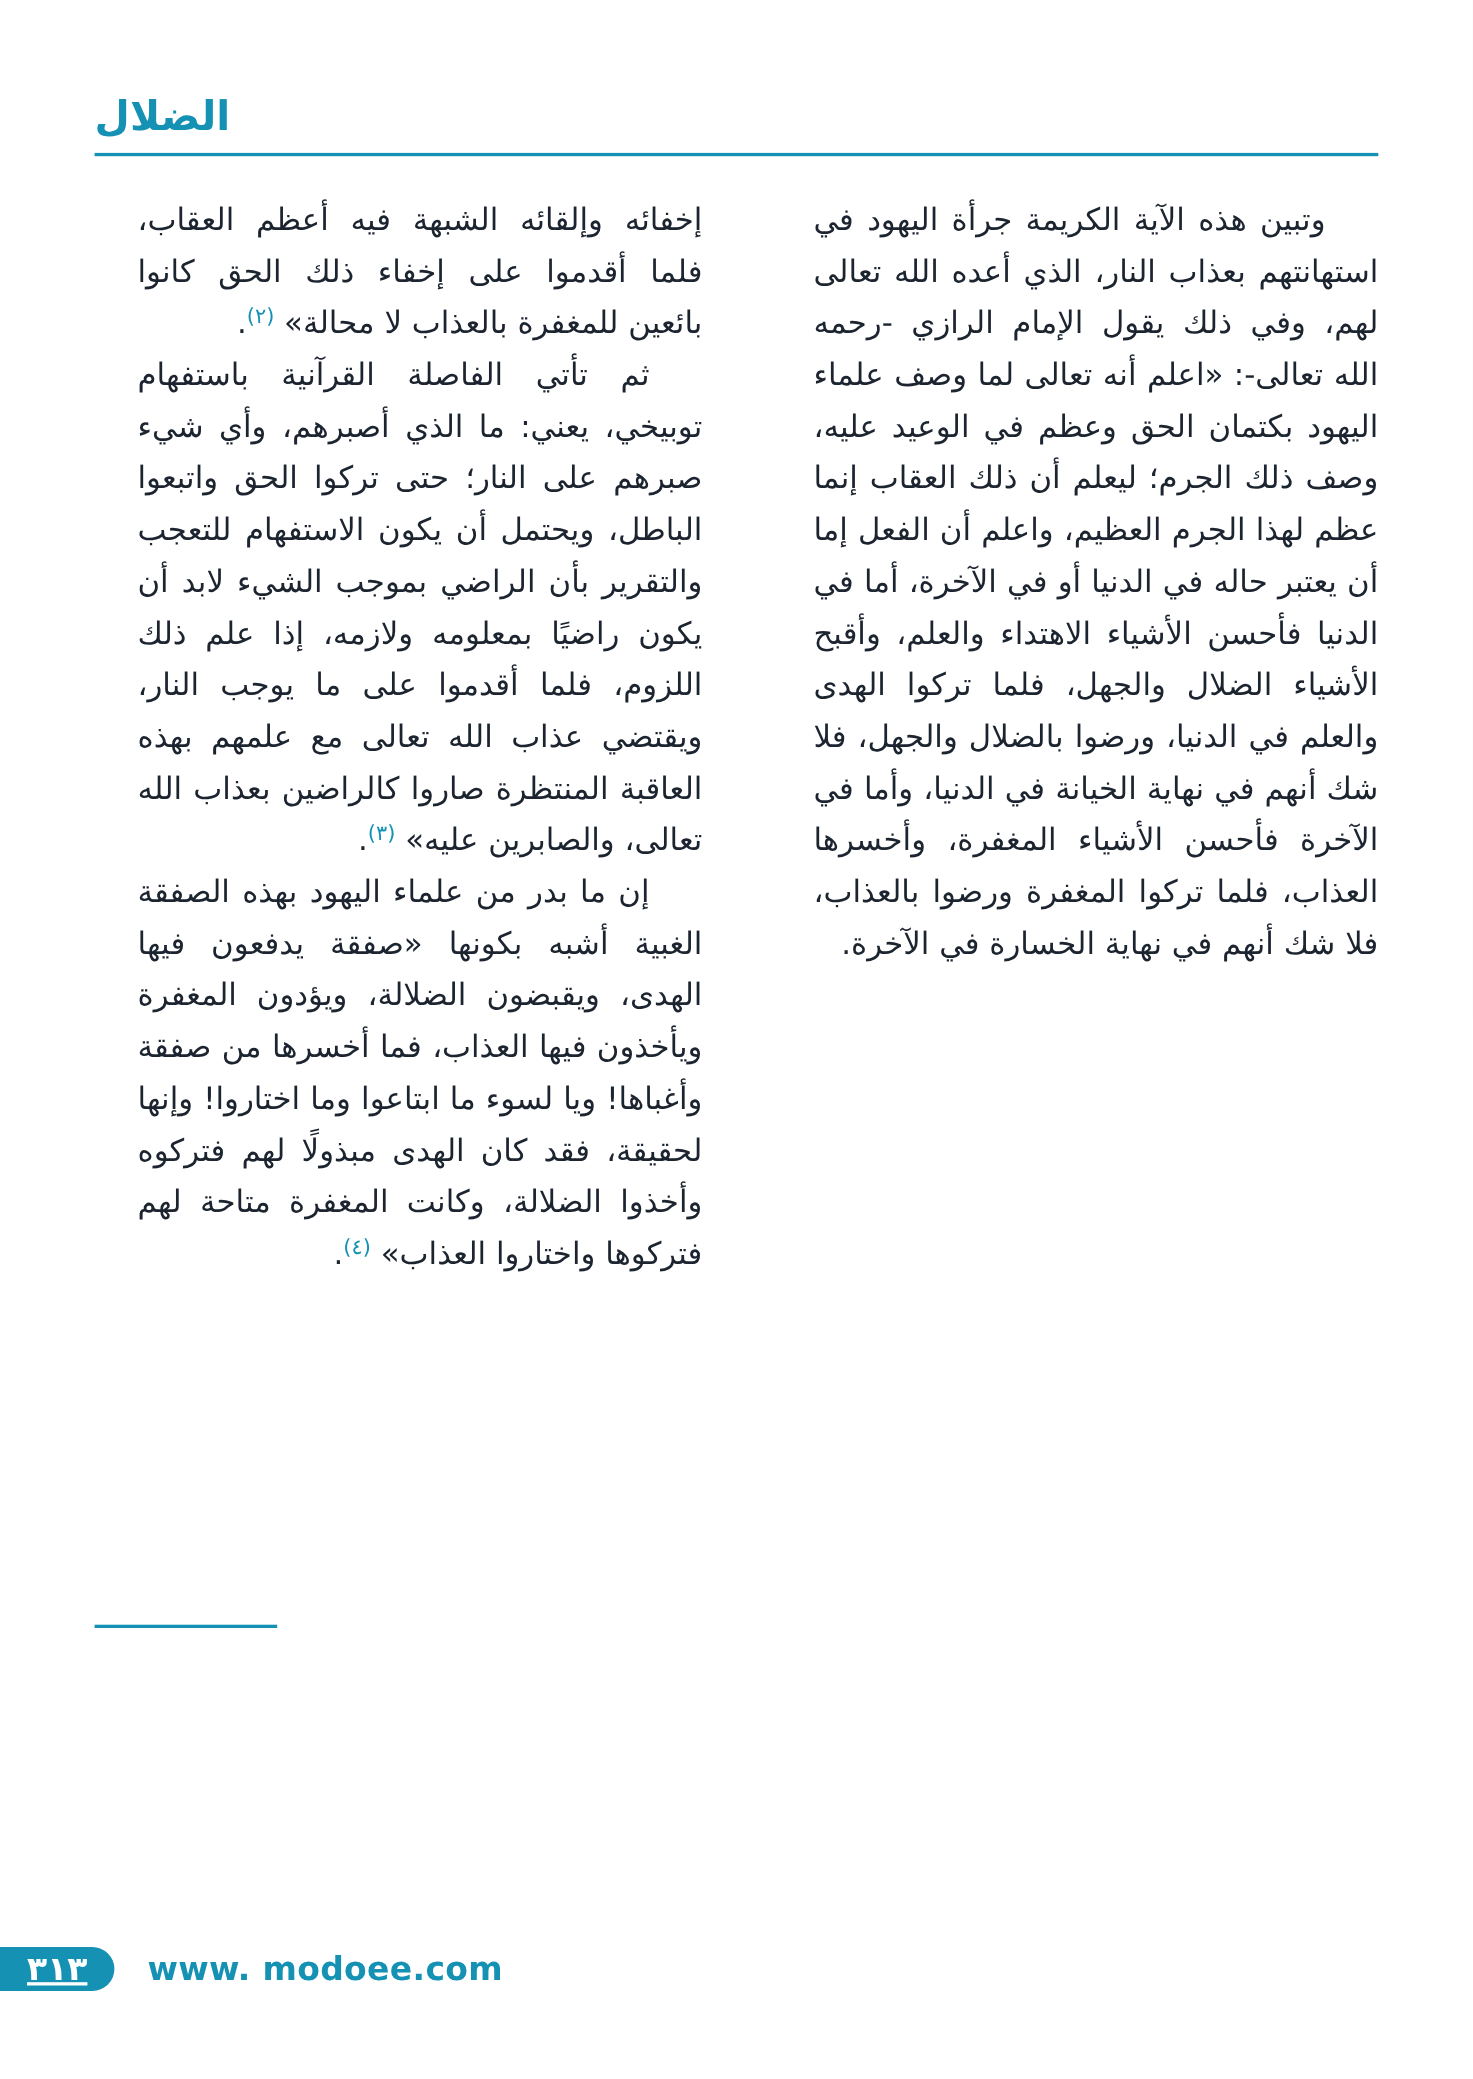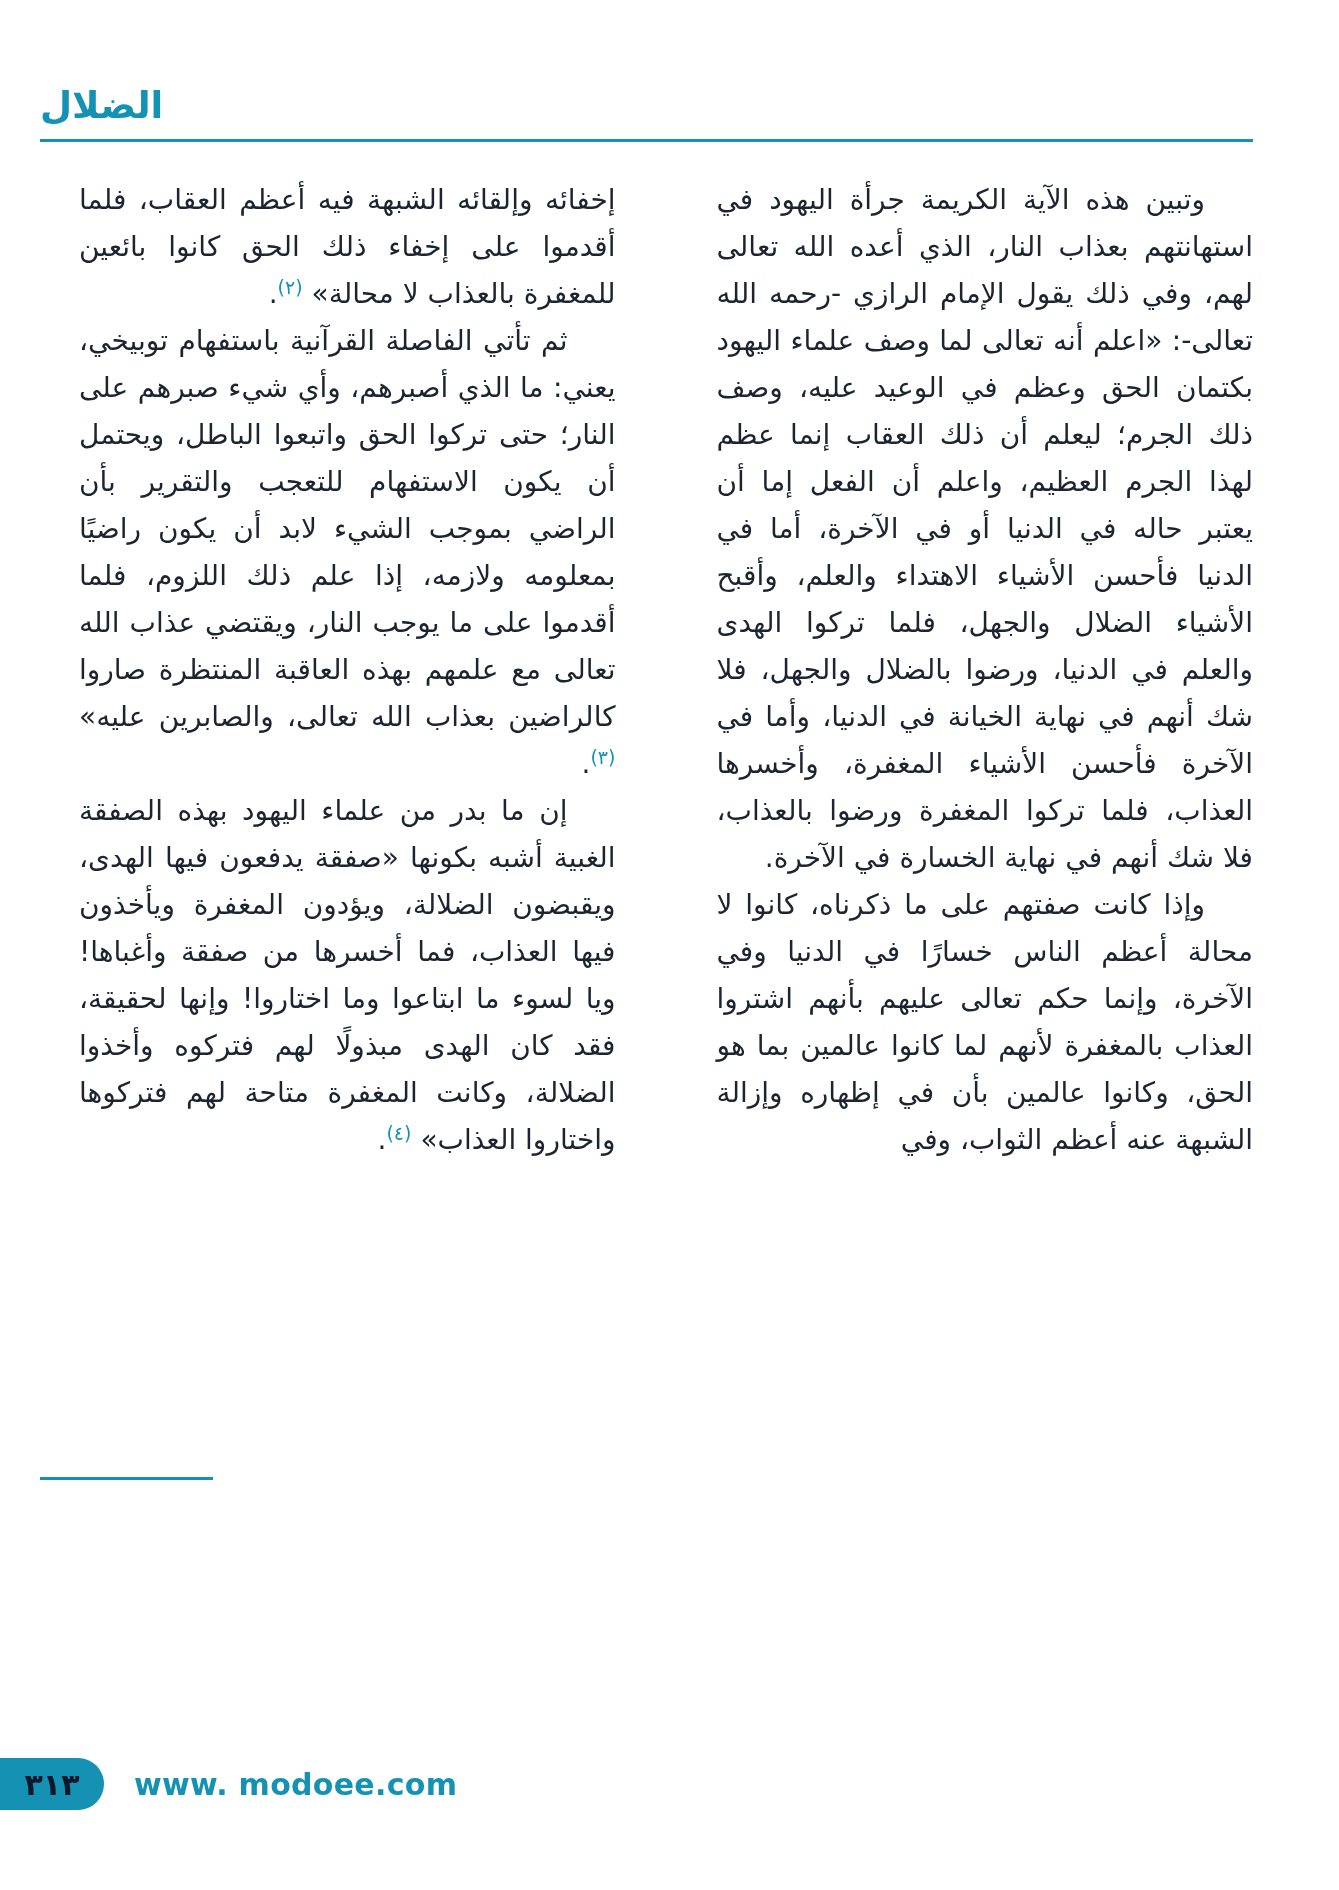--- a/index.html
+++ b/index.html
@@ -15,21 +15,21 @@
   .page{
     position:relative;
     width:1339px;
     height:1890px;
     margin:0 auto;
     background:var(--paper);
     color:var(--ink);
     overflow:hidden;
   }
   .page-inner{
-    padding:84px 86px 0 40px;
+    padding:84px 86px 0 86px;
   }
   
   .header-title{
     color:var(--accent);
     font-size:37px;
     font-weight:bold;
     direction:rtl;
     display:inline-block;
   }
   .header-rule{
@@ -100,29 +100,30 @@
     left:0;
     bottom:80px;
     width:100%;
     display:flex;
     align-items:center;
     gap:30px;
     direction:ltr;
   }
   .page-pill{
     width:104px;
-    height:52px;
+    height:40px;
     background:var(--accent);
     border-radius:0 26px 26px 0;
-    color:#0f172a;
+    color:#ffffff;
     display:flex;
     align-items:center;
     justify-content:center;
     font-size:30px;
     font-weight:bold;
+    text-decoration:underline;
   }
   .site-url{
     color:var(--accent);
     font-size:30px;
     font-weight:bold;
     letter-spacing:0.3px;
   }
 </style>
 </head>
 <body>
@@ -133,21 +134,20 @@
     <header>
       <div class="header-title">الضلال</div>
       <div class="header-rule"></div>
     </header>
 
     <main class="columns">
 
       <section class="col col-right">
         <div class="paragraphs">
             <p class="para indent">وتبين هذه الآية الكريمة جرأة اليهود في استهانتهم بعذاب النار، الذي أعده الله تعالى لهم، وفي ذلك يقول الإمام الرازي -رحمه الله تعالى-: «اعلم أنه تعالى لما وصف علماء اليهود بكتمان الحق وعظم في الوعيد عليه، وصف ذلك الجرم؛ ليعلم أن ذلك العقاب إنما عظم لهذا الجرم العظيم، واعلم أن الفعل إما أن يعتبر حاله في الدنيا أو في الآخرة، أما في الدنيا فأحسن الأشياء الاهتداء والعلم، وأقبح الأشياء الضلال والجهل، فلما تركوا الهدى والعلم في الدنيا، ورضوا بالضلال والجهل، فلا شك أنهم في نهاية الخيانة في الدنيا، وأما في الآخرة فأحسن الأشياء المغفرة، وأخسرها العذاب، فلما تركوا المغفرة ورضوا بالعذاب، فلا شك أنهم في نهاية الخسارة في الآخرة.</p>
-            <p class="para indent">وإذا كانت صفتهم على ما ذكرناه، كانوا لا محالة أعظم الناس خسارًا في الدنيا وفي الآخرة، وإنما حكم تعالى عليهم بأنهم اشتروا العذاب بالمغفرة لأنهم لما كانوا عالمين بما هو الحق، وكانوا عالمين بأن في إظهاره وإزالة الشبهة عنه أعظم الثواب، وفي</p>
           </div>
       </section>
 
       <section class="col col-left">
         <div class="paragraphs">
             <p class="para">إخفائه وإلقائه الشبهة فيه أعظم العقاب، فلما أقدموا على إخفاء ذلك الحق كانوا بائعين للمغفرة بالعذاب لا محالة» <sup class="marker">(٢)</sup>.</p>
             <p class="para indent">ثم تأتي الفاصلة القرآنية باستفهام توبيخي، يعني: ما الذي أصبرهم، وأي شيء صبرهم على النار؛ حتى تركوا الحق واتبعوا الباطل، ويحتمل أن يكون الاستفهام للتعجب والتقرير بأن الراضي بموجب الشيء لابد أن يكون راضيًا بمعلومه ولازمه، إذا علم ذلك اللزوم، فلما أقدموا على ما يوجب النار، ويقتضي عذاب الله تعالى مع علمهم بهذه العاقبة المنتظرة صاروا كالراضين بعذاب الله تعالى، والصابرين عليه» <sup class="marker">(٣)</sup>.</p>
             <p class="para indent">إن ما بدر من علماء اليهود بهذه الصفقة الغبية أشبه بكونها «صفقة يدفعون فيها الهدى، ويقبضون الضلالة، ويؤدون المغفرة ويأخذون فيها العذاب، فما أخسرها من صفقة وأغباها! ويا لسوء ما ابتاعوا وما اختاروا! وإنها لحقيقة، فقد كان الهدى مبذولًا لهم فتركوه وأخذوا الضلالة، وكانت المغفرة متاحة لهم فتركوها واختاروا العذاب» <sup class="marker">(٤)</sup>.</p>
           </div>
         <div class="footnotes">

